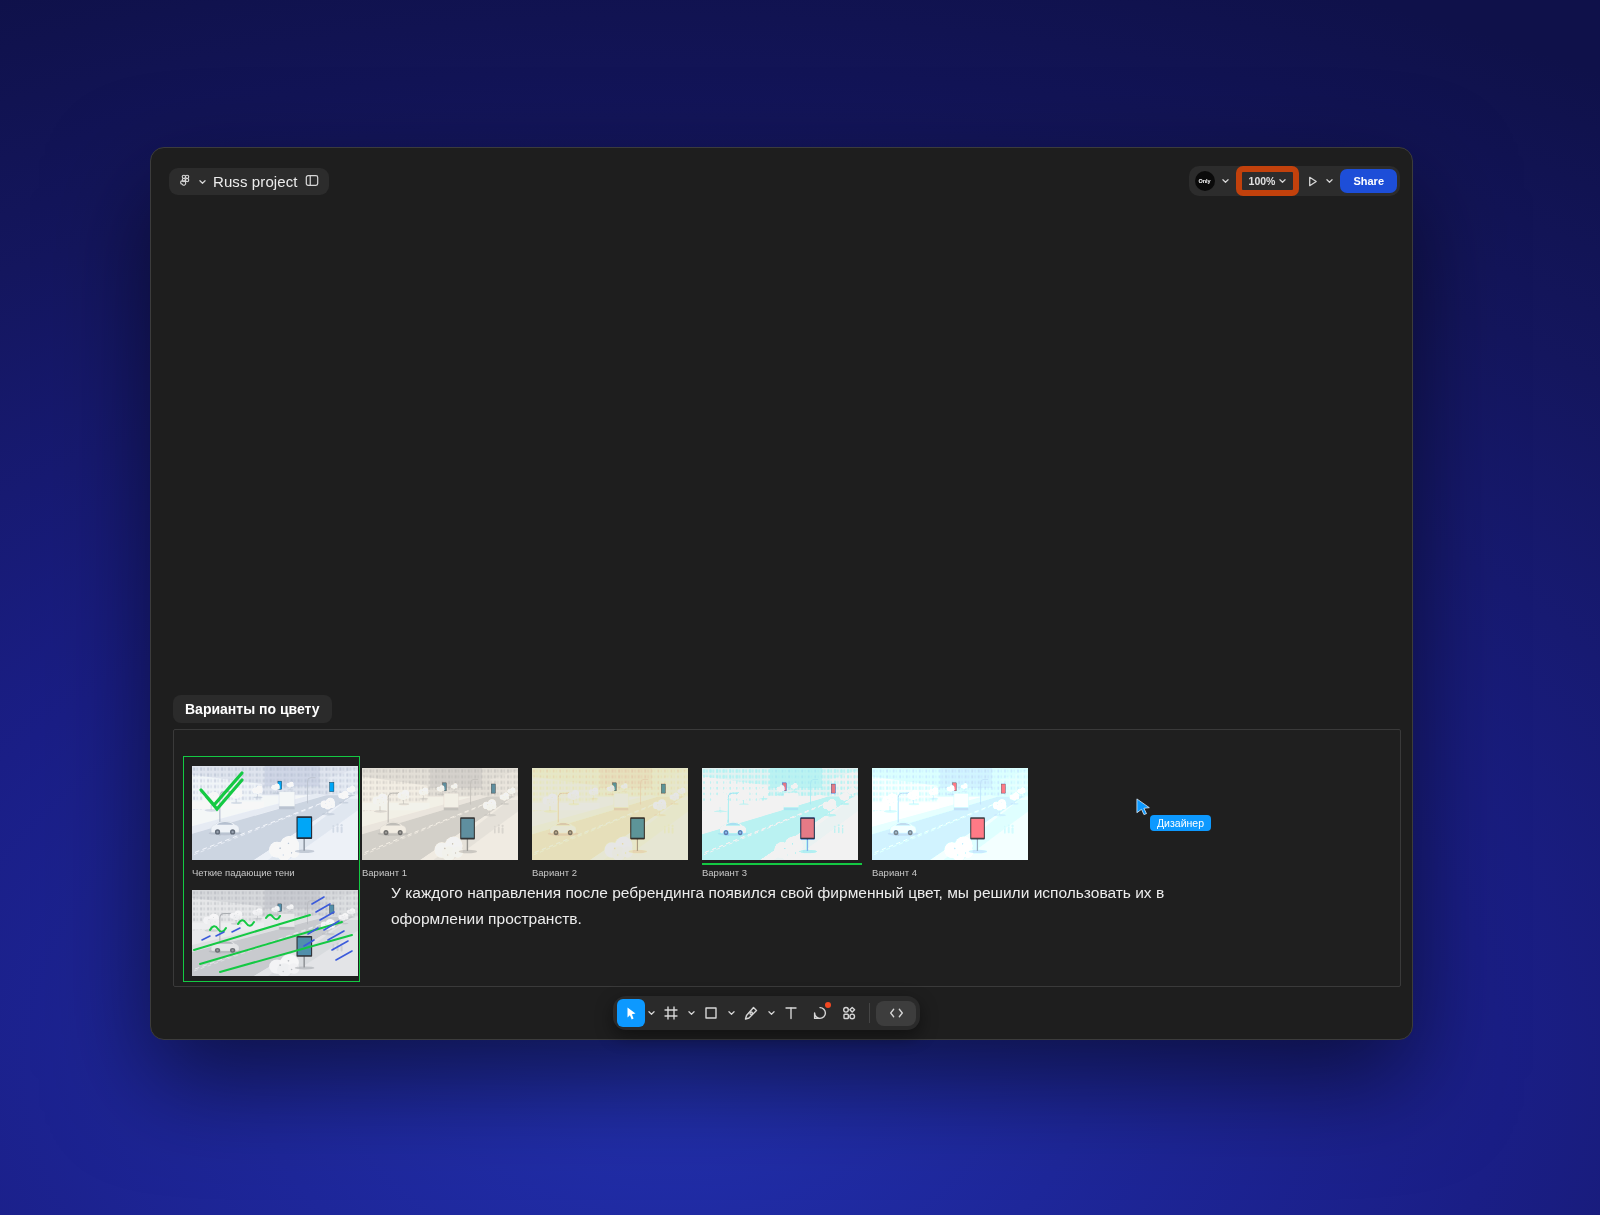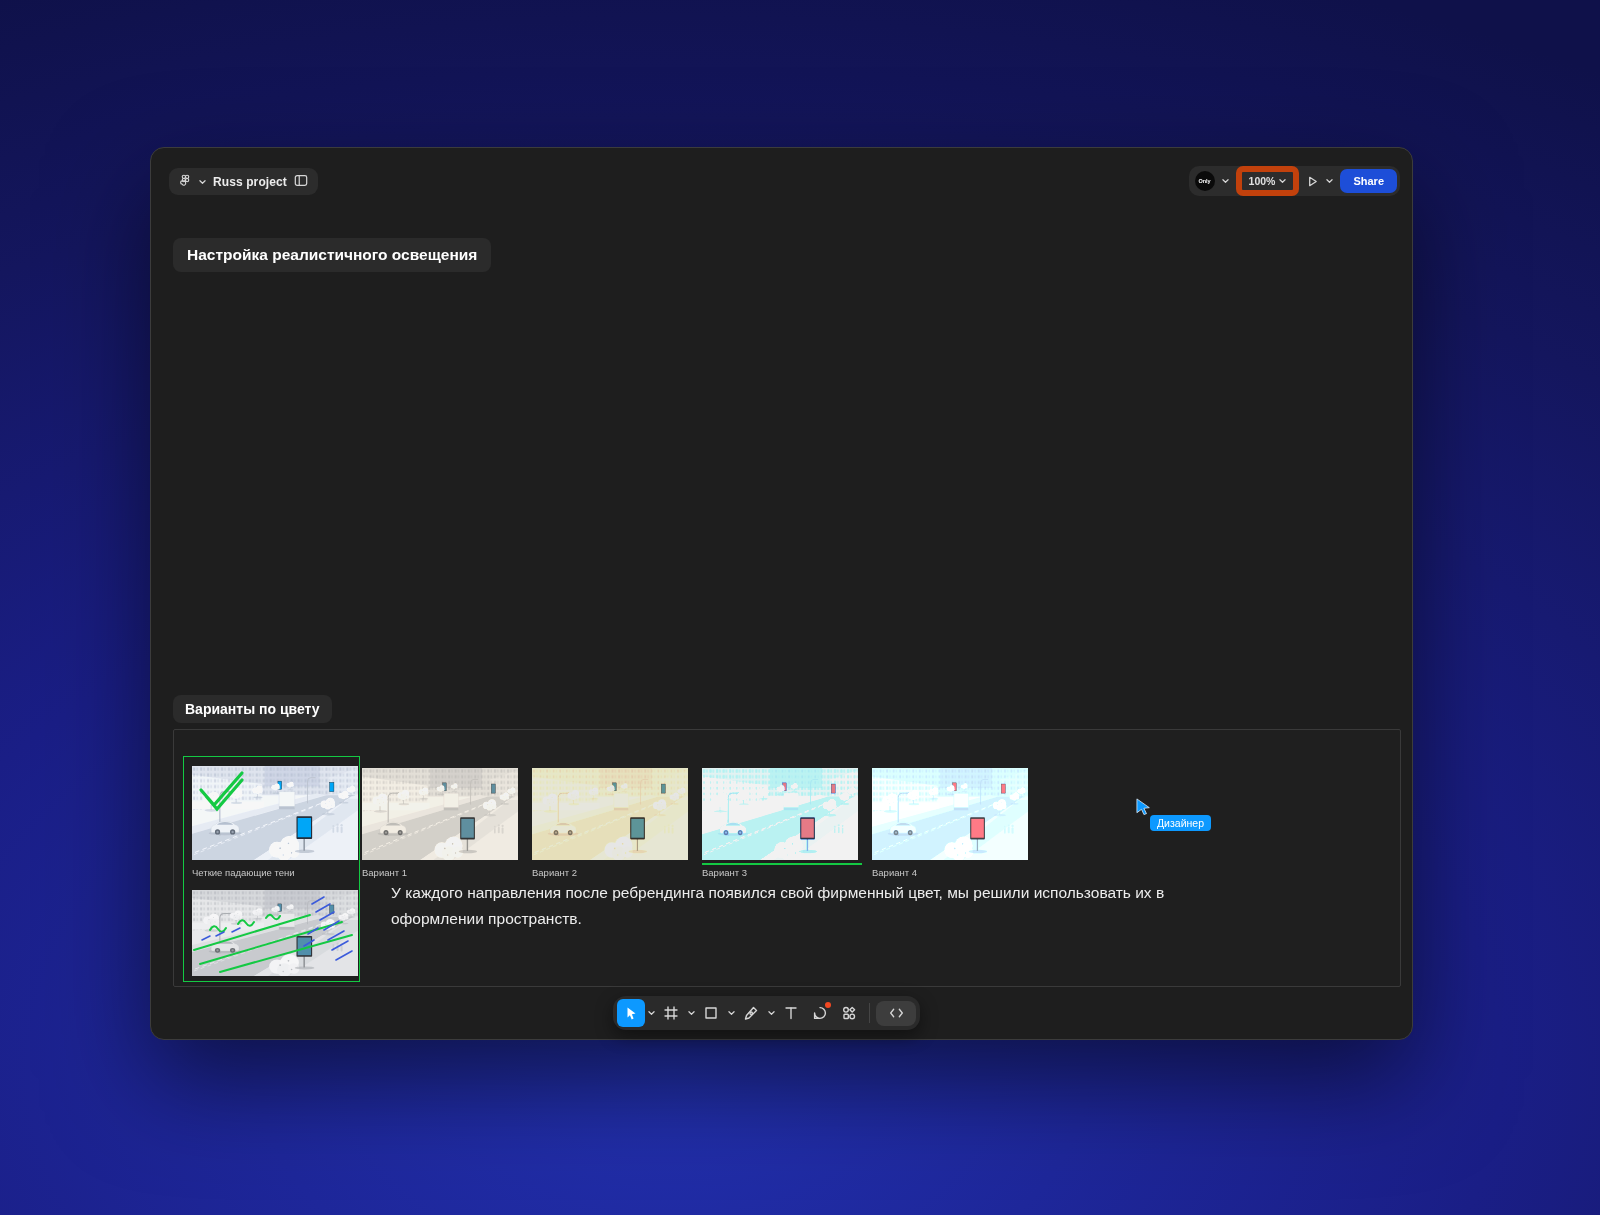--- a/index.html
+++ b/index.html
@@ -12,21 +12,21 @@
   .window {
     position:absolute; left:150px; top:147px; width:1263px; height:893px;
     background:#1e1e1e; border:1px solid #3c3c3c; border-radius:14px;
     box-shadow:0 40px 100px rgba(0,0,0,.55);
   }
   
   .tb-left {
     position:absolute; left:18px; top:20px; height:27px; display:flex; align-items:center;
     gap:7px; background:#2c2c2c; border-radius:9px; padding:0 10px; cursor:default;
   }
-  .tb-left .proj { font-size:12px; font-weight:700; color:#ececec; letter-spacing:.1px; }
+  .tb-left .proj { font-size:15px; font-weight:400; color:#ececec; letter-spacing:.1px; }
   .tb-right {
     position:absolute; right:12px; top:18px; height:30px; display:flex; align-items:center;
     gap:7px; background:#2c2c2c; border-radius:10px; padding:3px 3px 3px 6px;
   }
   .avatar { width:20px; height:20px; border-radius:50%; background:#0a0a0a; display:flex;
     align-items:center; justify-content:center; font-size:5.5px; font-weight:700; color:#fff; }
   .zoombox { display:flex; align-items:center; gap:4px; border:6px solid #c2410c; border-radius:7px;
     padding:3px 7px; font-size:10.5px; color:#e0e0e0; font-weight:600; }
   .share-btn { background:#1d4ed8; color:#fff; font-size:11px; font-weight:700; border:none;
     border-radius:7px; padding:6px 13px; cursor:pointer; }
@@ -219,21 +219,20 @@
         </svg>
     </span>
     <span class="chev">
       <svg width="7" height="6" viewBox="0 0 8 7">
           <path d="M1,2 L4,5 L7,2" class="icon-stroke" stroke-width="1.1" stroke="#9a9a9a"></path>
         </svg>
     </span>
     <button class="share-btn">Share</button>
   </div>
 
-  <div class="pill-title pill-big">Настройка реалистичного освещения</div>
 
 
   <div class="pill-title pill-small">Варианты по цвету</div>
 
   <div class="panel panel-thumbs">
     <div class="sel-rect"></div>
 
     <div class="thumb t1">
       <svg class="f-real" preserveAspectRatio="none" viewBox="0 0 572 322">
           <use href="#cityscene"></use>

